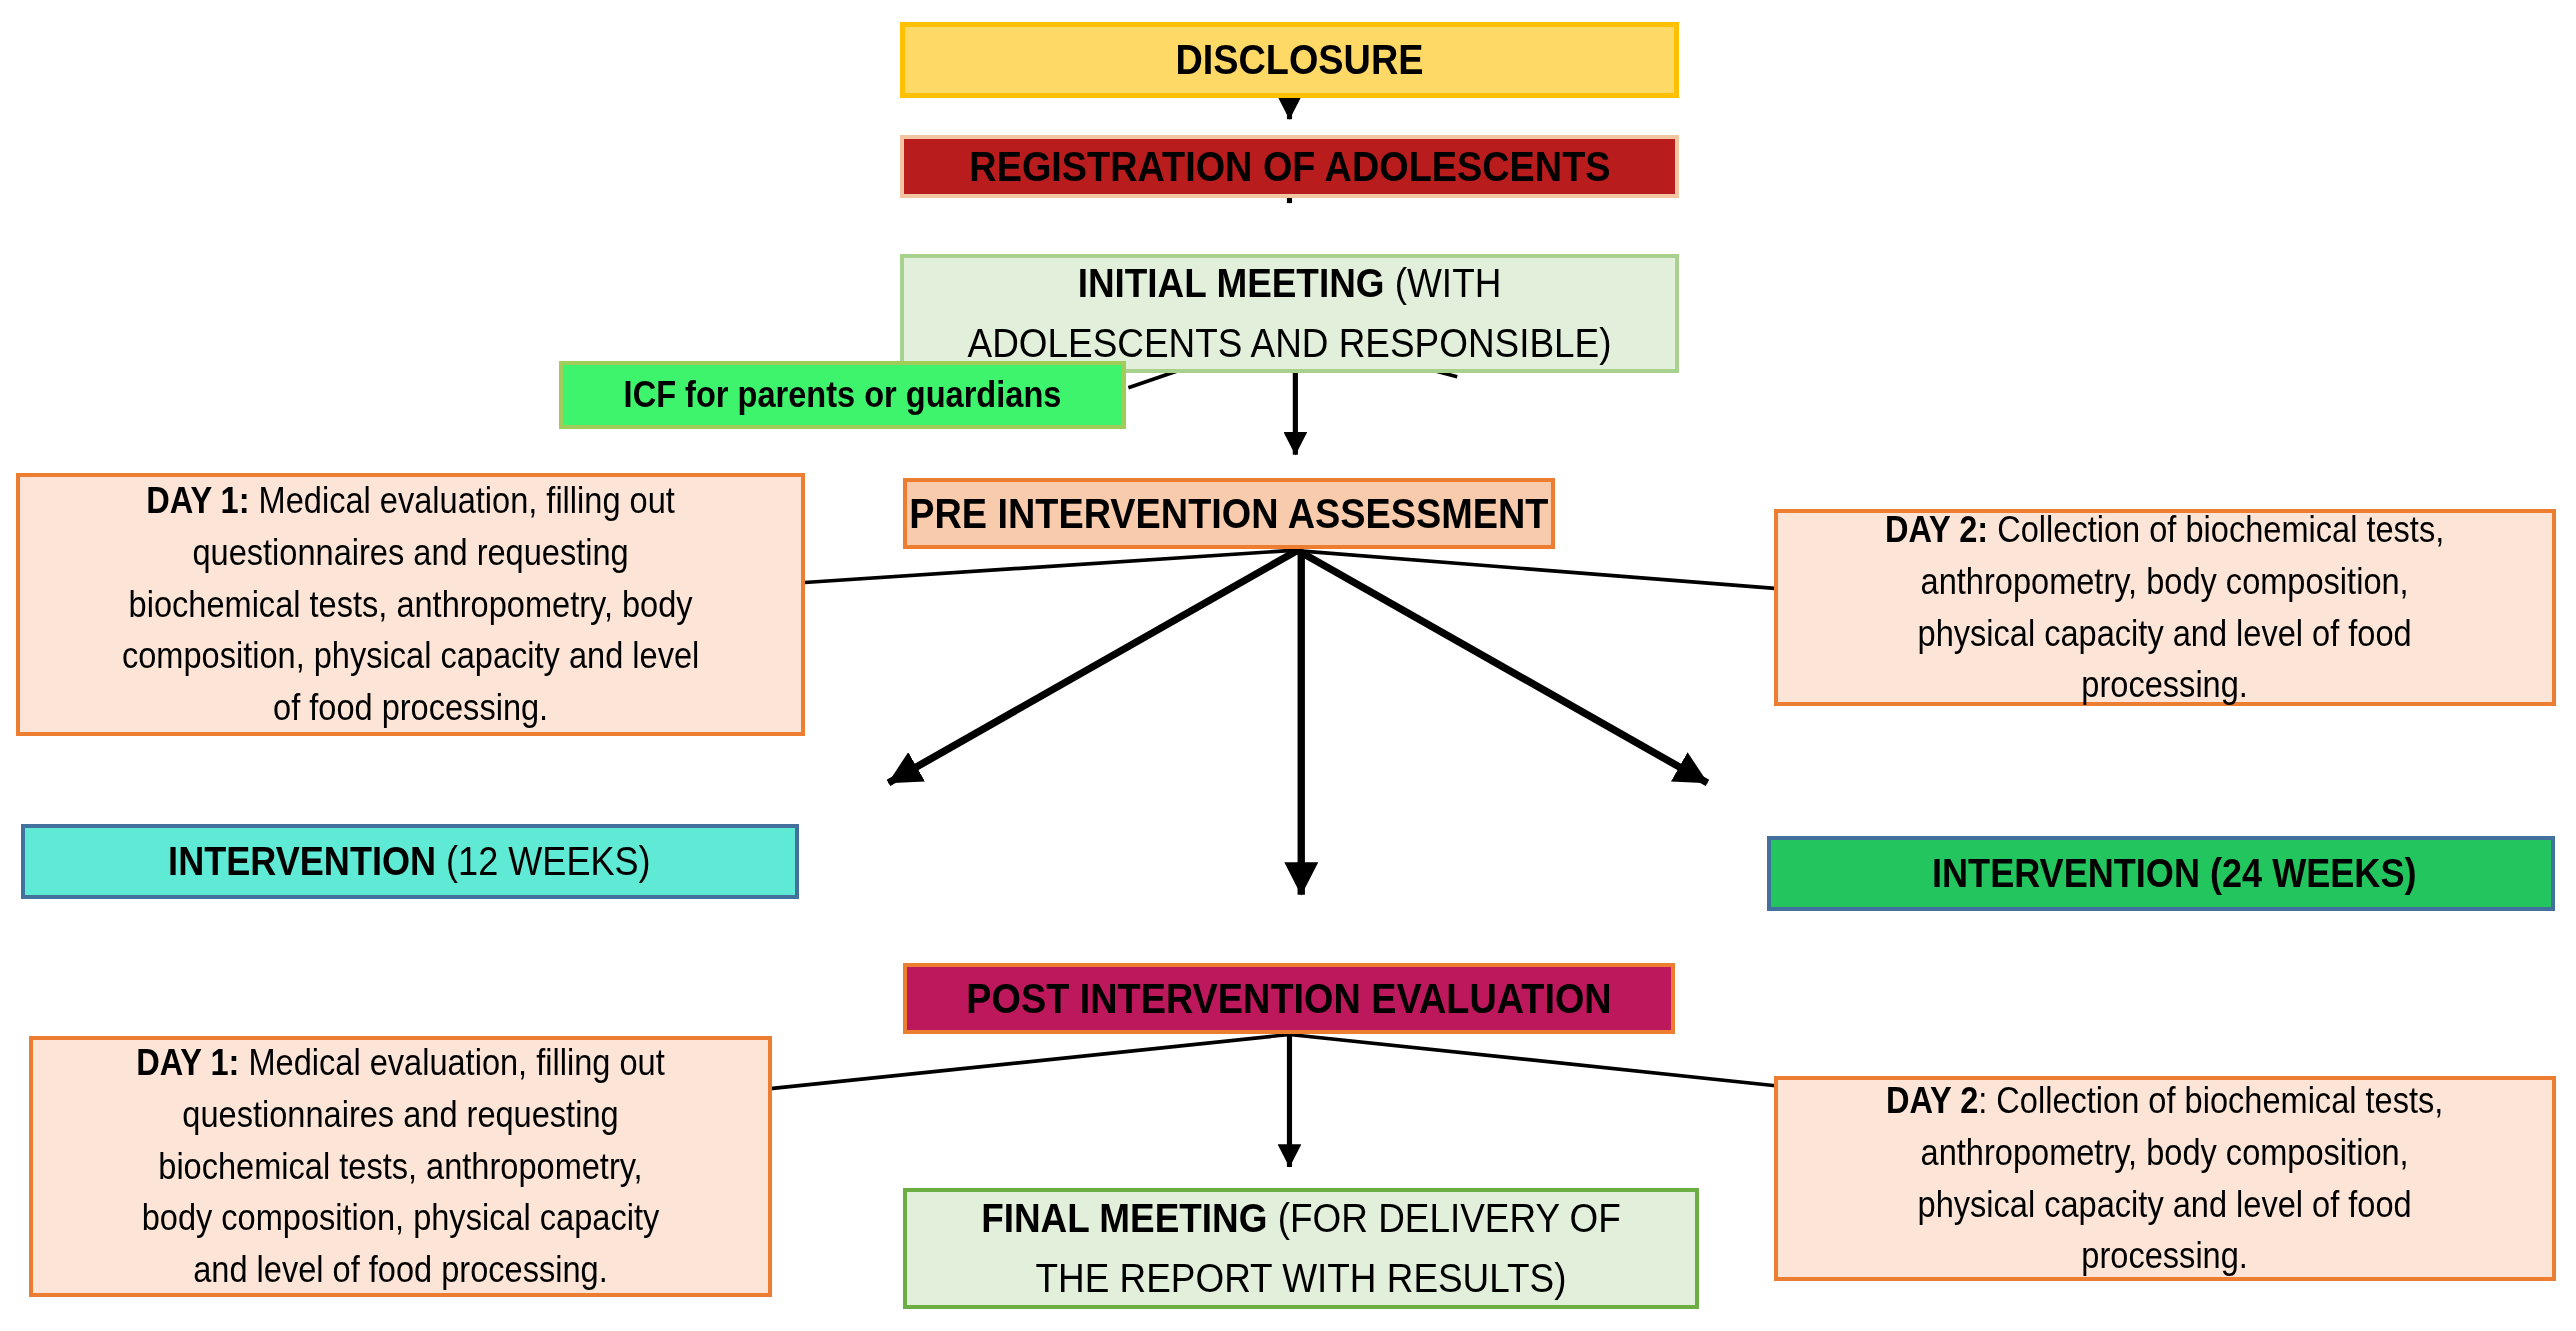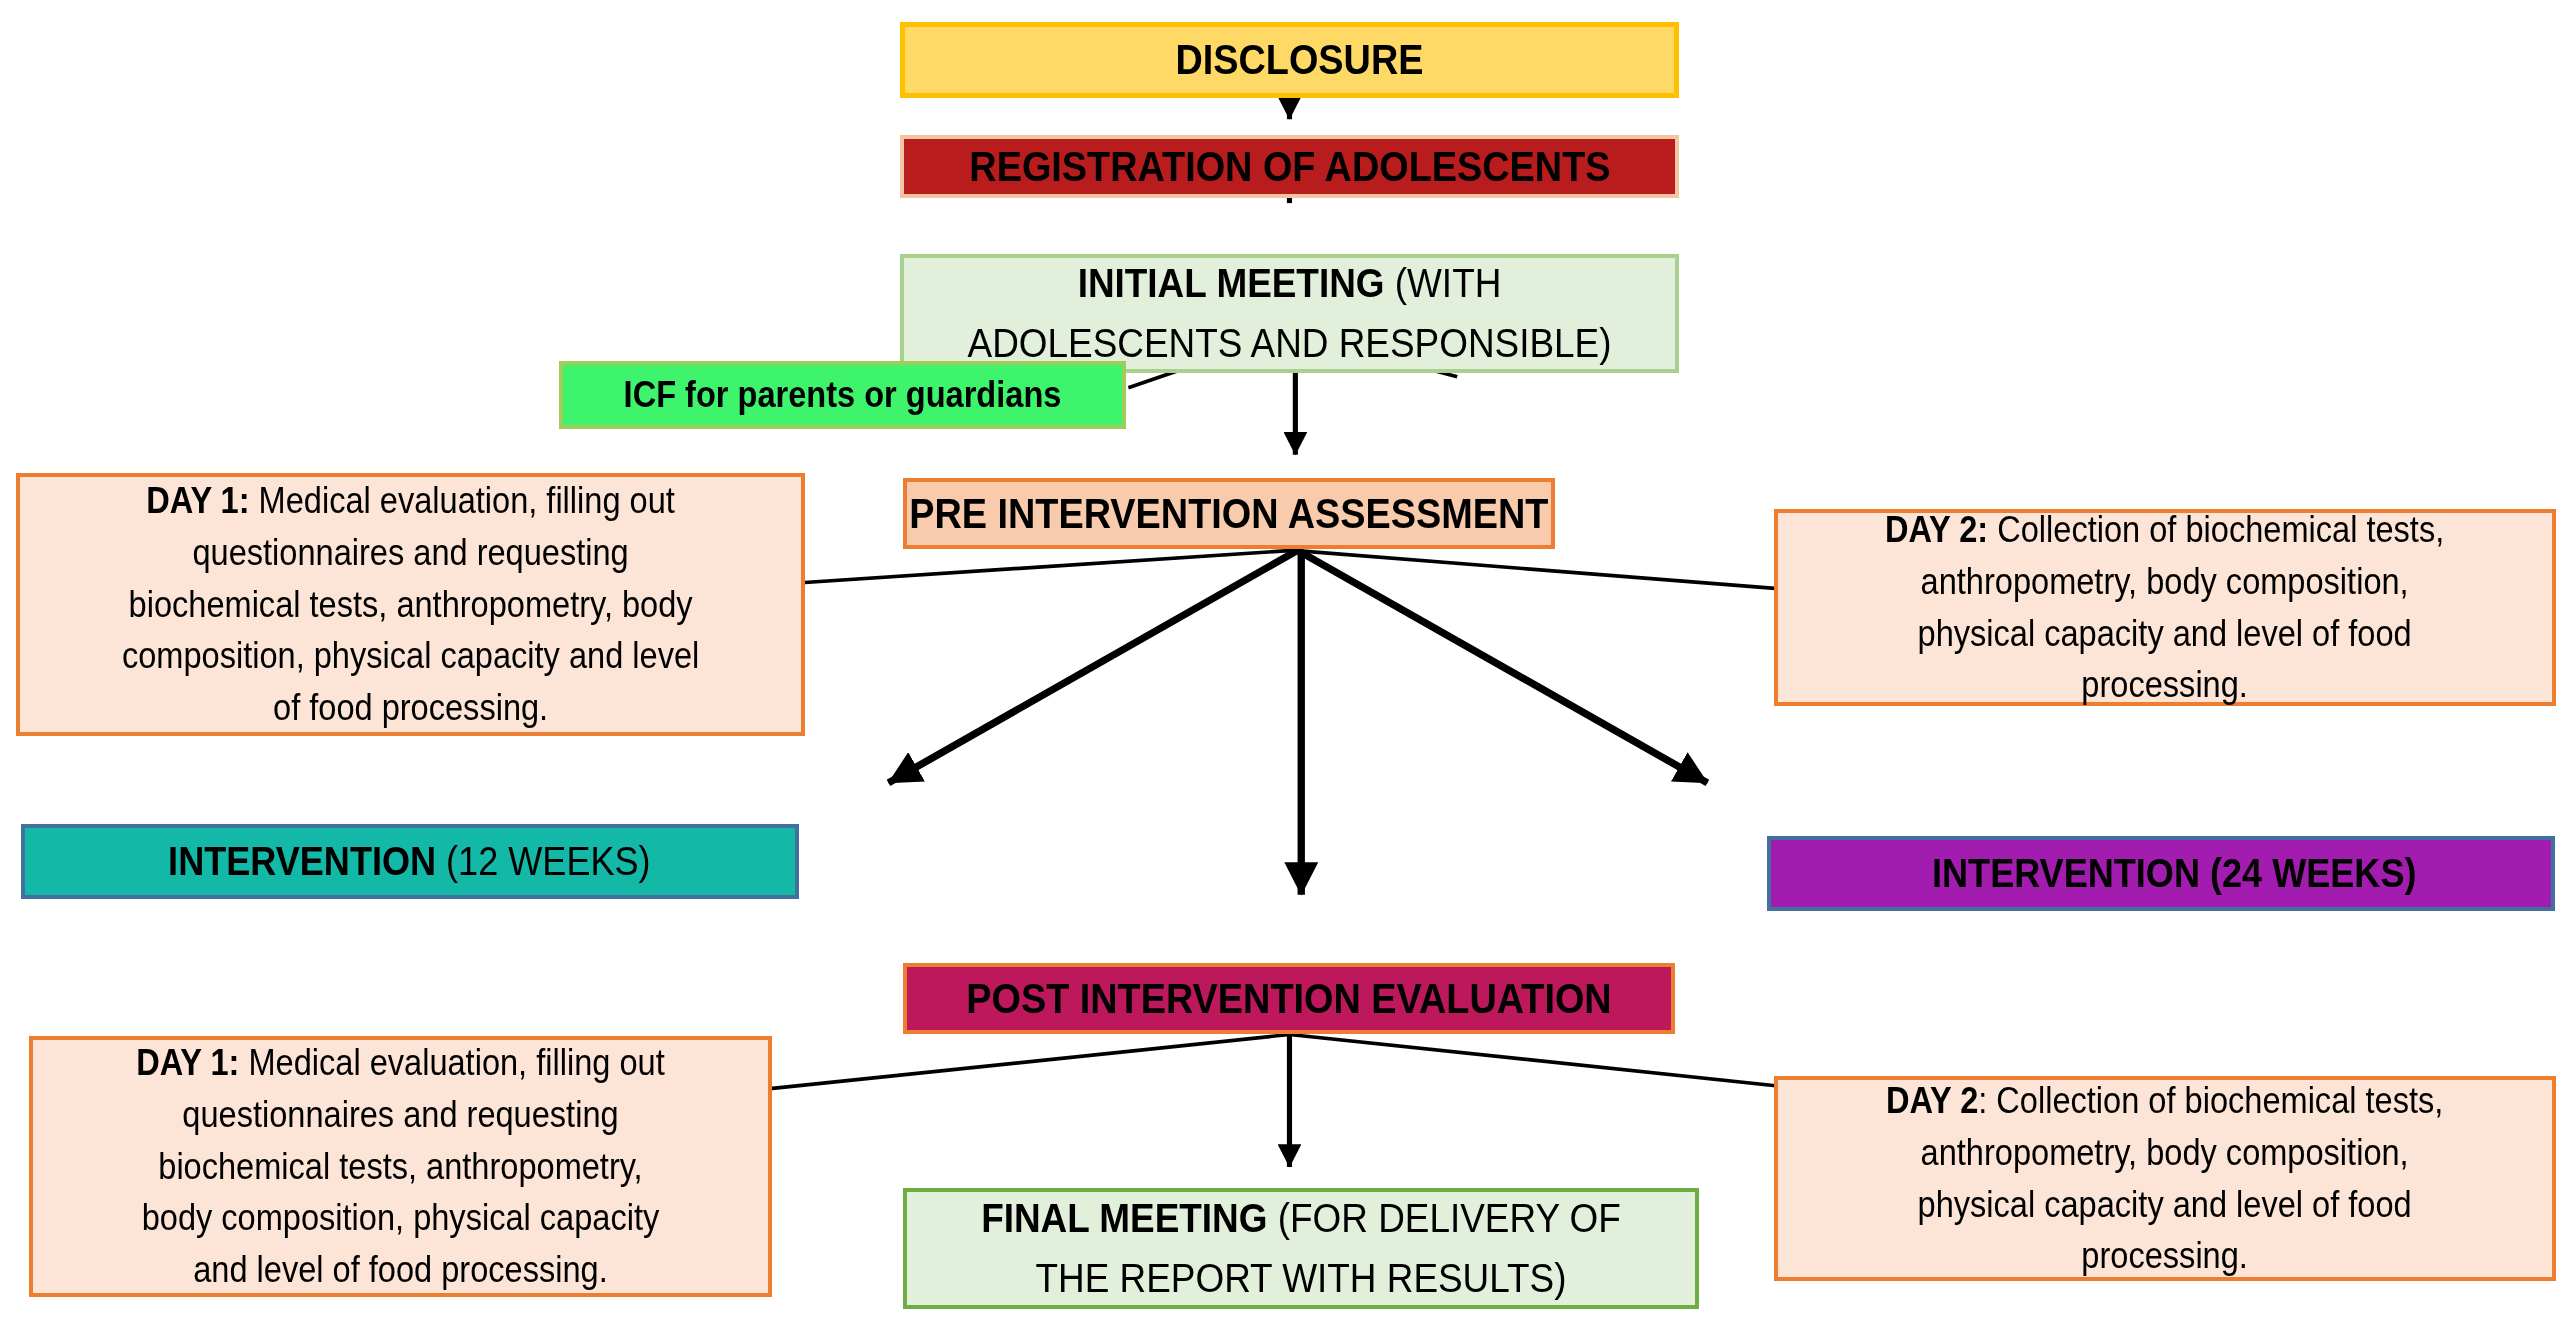--- a/index.html
+++ b/index.html
@@ -115,25 +115,25 @@
 of food processing.</span></div>
   </div>
 
   <div class="node t-day" id="n-day2-pre" style="background-color: rgb(252, 228, 214); border-color: rgb(237, 125, 49);">
     <div class="txt"><span class="b">DAY 2:</span><span> Collection of biochemical tests,
 anthropometry, body composition,
 physical capacity and level of food
 processing.</span></div>
   </div>
 
-  <div class="node t-int" id="n-int12" style="background-color: #14b8a6; border-color: rgb(65, 113, 156);">
+  <div class="node t-int" id="n-int12" style="background-color: #5eead4; border-color: rgb(65, 113, 156);">
     <div class="txt"><span class="b">INTERVENTION</span><span> (12 WEEKS)</span></div>
   </div>
 
-  <div class="node t-int" id="n-int24" style="background-color: #a21caf; border-color: rgb(65, 113, 156); padding-left: 26px;">
+  <div class="node t-int" id="n-int24" style="background-color: #22c55e; border-color: rgb(65, 113, 156); padding-left: 26px;">
     <div class="txt"><span class="b">INTERVENTION (24 WEEKS)</span><span></span></div>
   </div>
 
   <div class="node t-title" id="n-post" style="background-color: #be185d; border-color: rgb(237, 125, 49);">
     <div class="txt"><span class="b">POST INTERVENTION EVALUATION</span><span></span></div>
   </div>
 
   <div class="node t-day" id="n-day1-post" style="background-color: rgb(252, 228, 214); border-color: rgb(237, 125, 49);">
     <div class="txt"><span class="b">DAY 1:</span><span> Medical evaluation, filling out
 questionnaires and requesting

